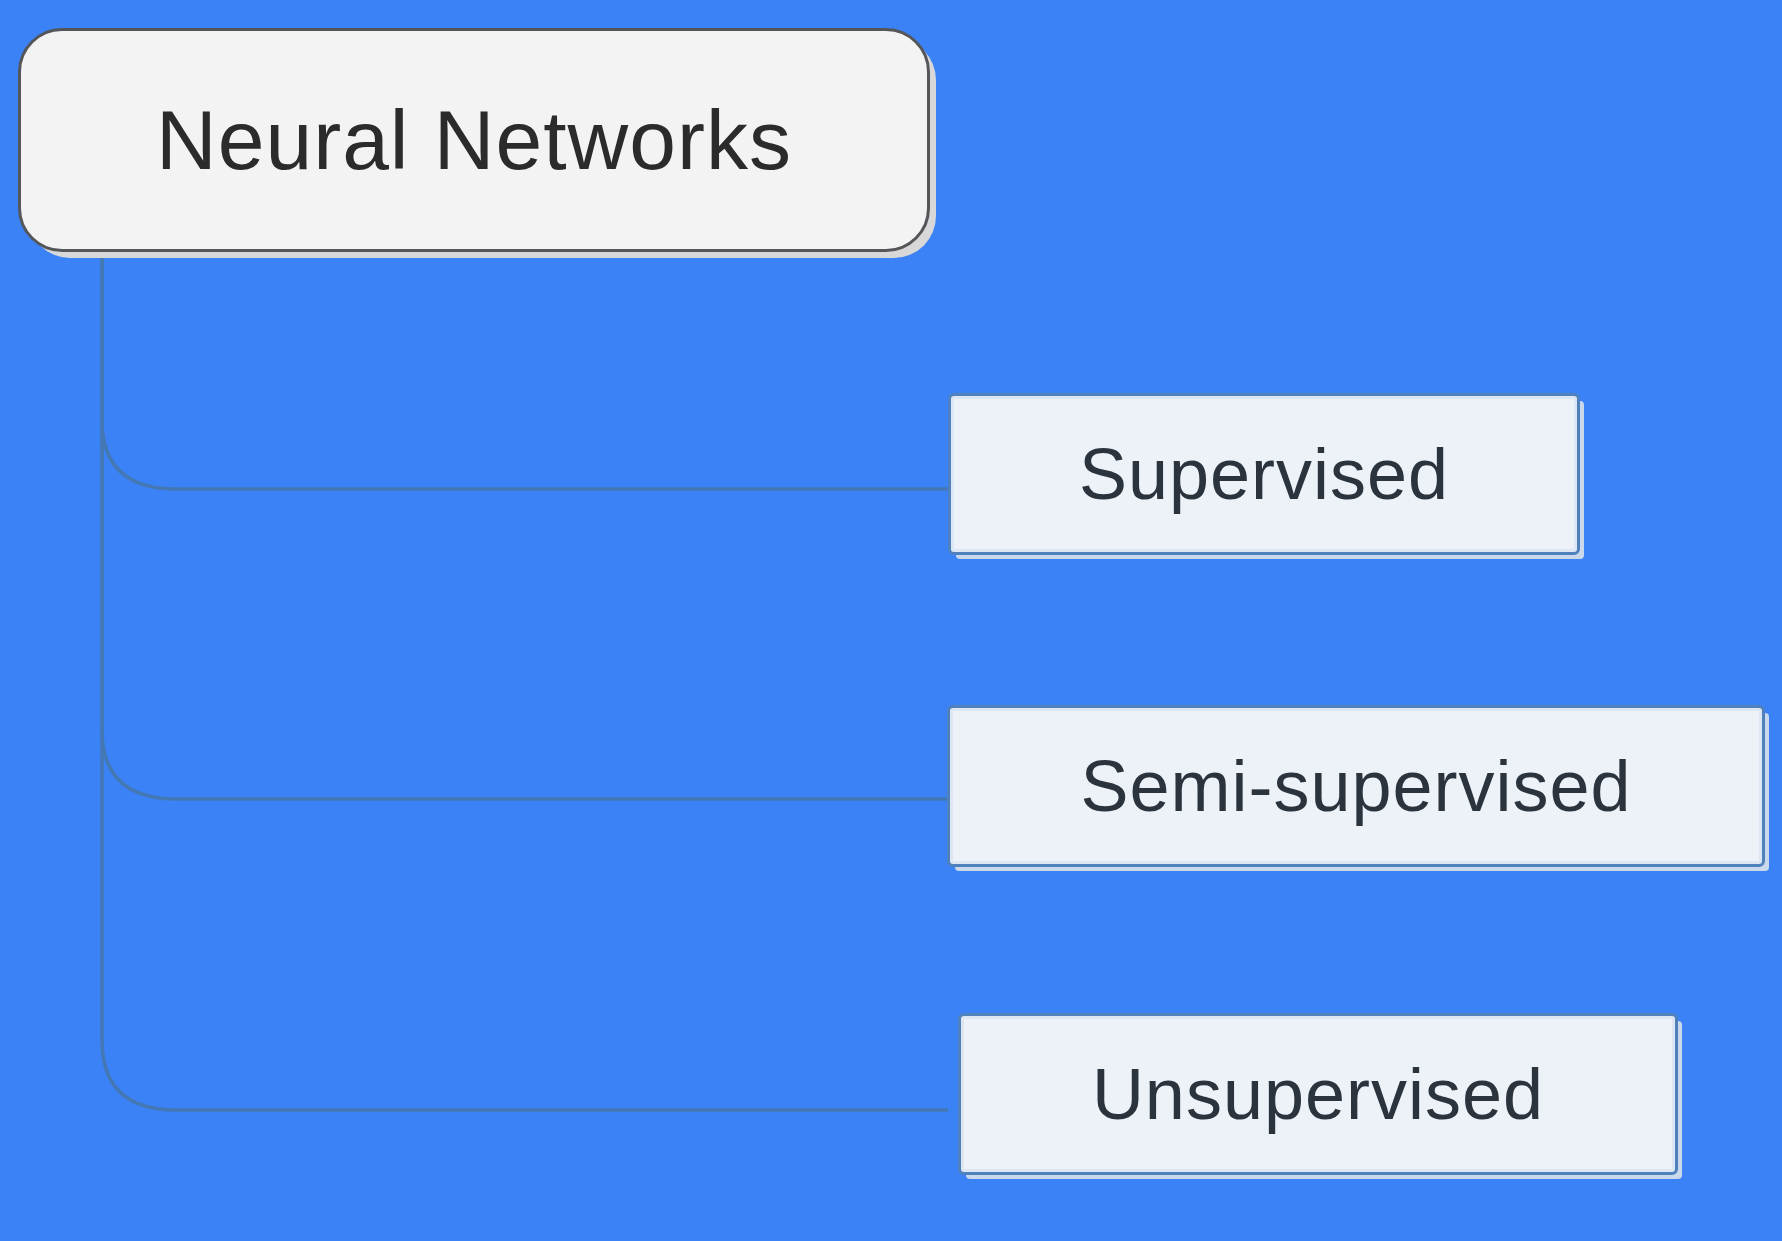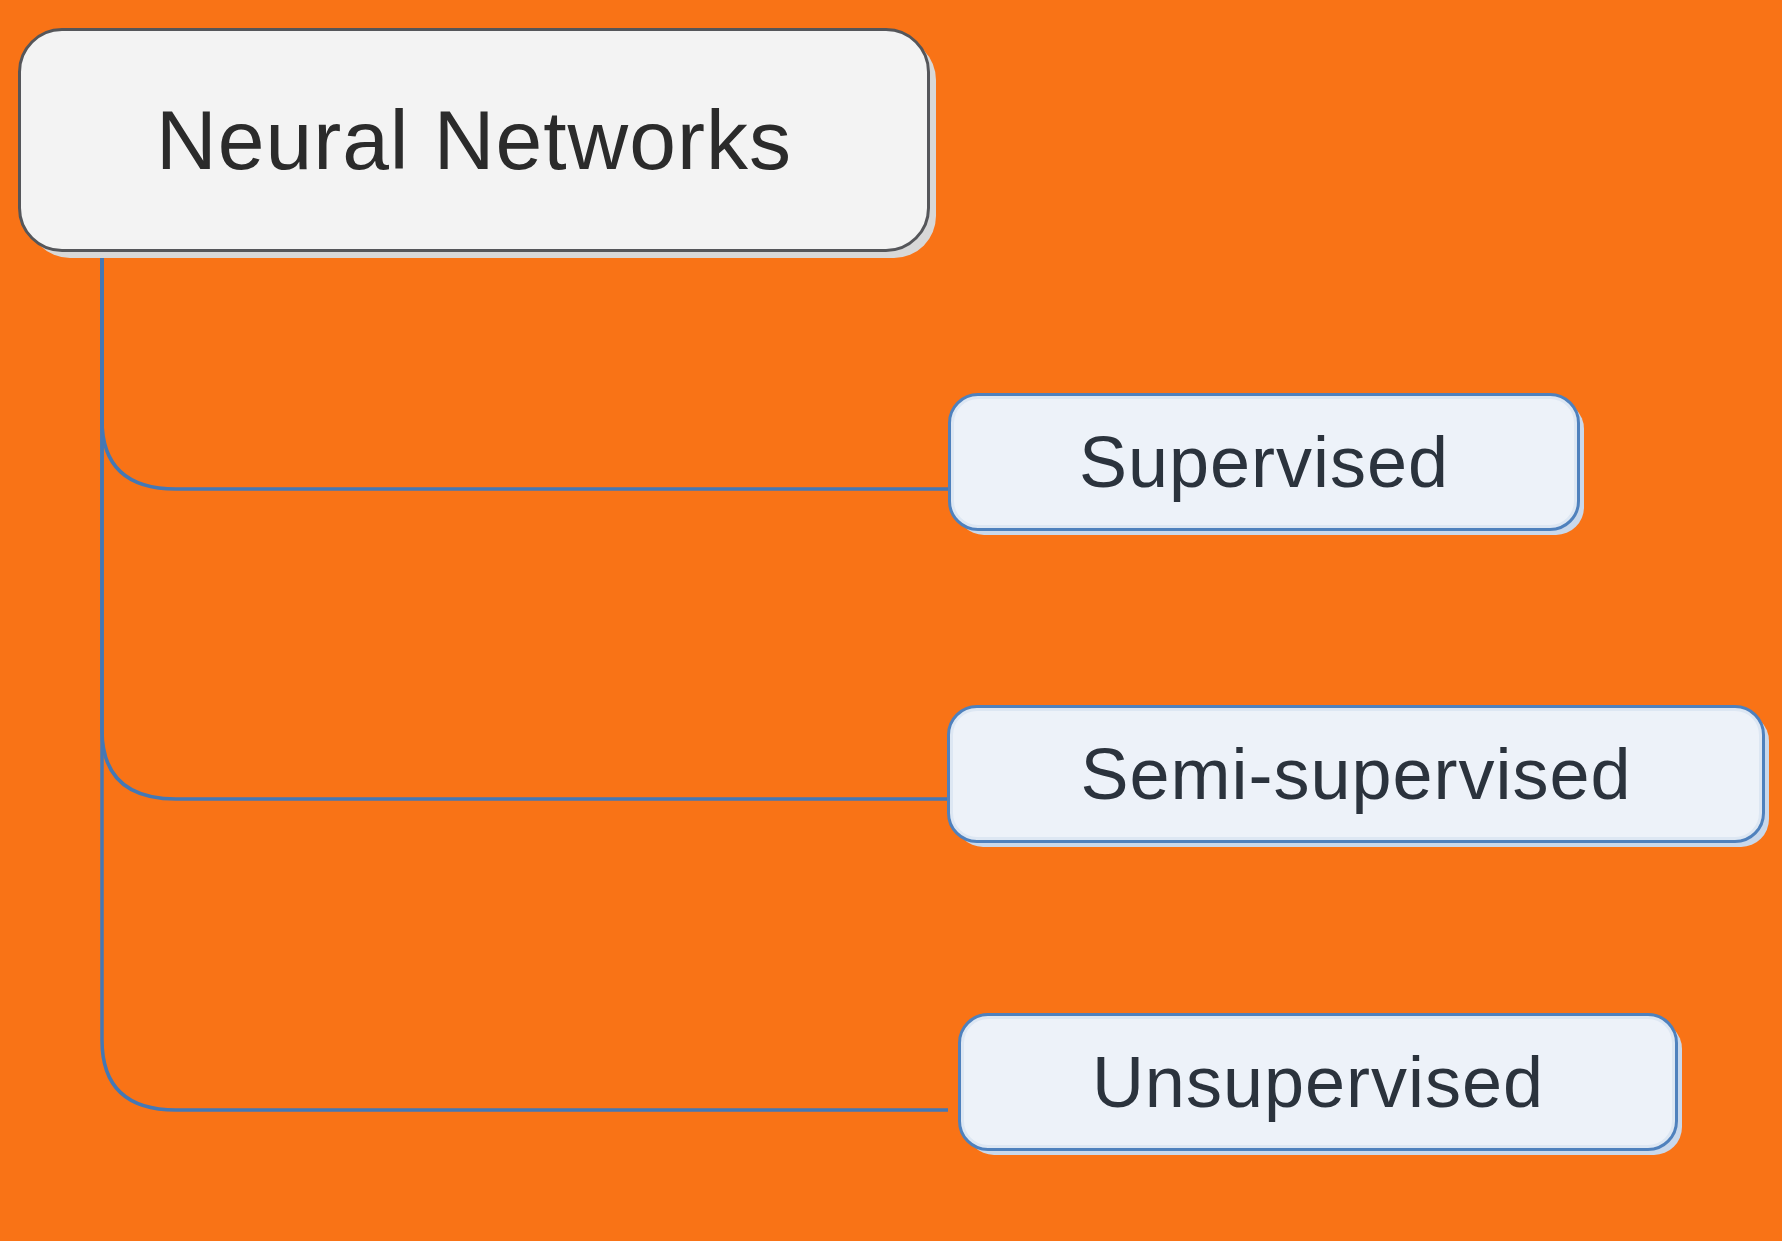--- a/index.html
+++ b/index.html
@@ -4,21 +4,21 @@
 <style>
   html, body {
     margin: 0;
     padding: 0;
     background: #ffffff;
   }
   .canvas {
     position: relative;
     width: 1782px;
     height: 1241px;
-    background: #f97316;
+    background: #3b82f6;
     overflow: hidden;
     font-family: "Liberation Sans", "DejaVu Sans", sans-serif;
   }
   .connectors {
     position: absolute;
     left: 0;
     top: 0;
     width: 1782px;
     height: 1241px;
     z-index: 1;
@@ -45,23 +45,23 @@
     width: 912px;
     height: 224px;
     border: 3px solid var(--root-border, #55565a);
     border-radius: 44px;
     background: var(--root-fill, #f3f3f3);
     box-shadow: 8px 8px 0 -2px #d8d8d8;
     color: var(--root-text, #2b2b2b);
     font-size: 84px;
   }
   .node-child {
-    height: 138px;
+    height: 162px;
     border: 3px solid var(--child-border, #4f81bd);
-    border-radius: 30px;
+    border-radius: 6px;
     background: var(--child-fill, #edf2f9);
     box-shadow: 6px 6px 0 -2px #c9d8eb, inset 0 0 0 3px #dde7f3;
     color: var(--child-text, #2b333d);
     font-size: 72px;
   }
   .node-supervised      { left: 948px; top: 393px;  width: 632px; }
   .node-semi-supervised { left: 947px; top: 705px;  width: 818px; }
   .node-unsupervised    { left: 948px; top: 1013px; width: 720px; margin-left: 10px; }
   .node-label {
     pointer-events: none;

